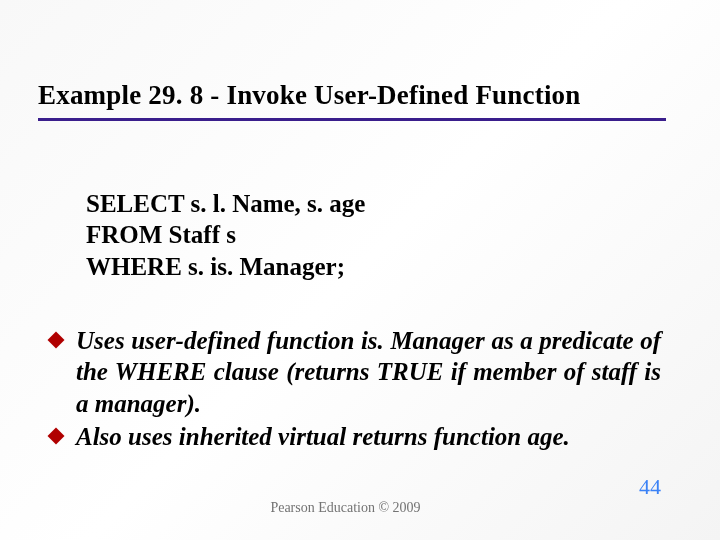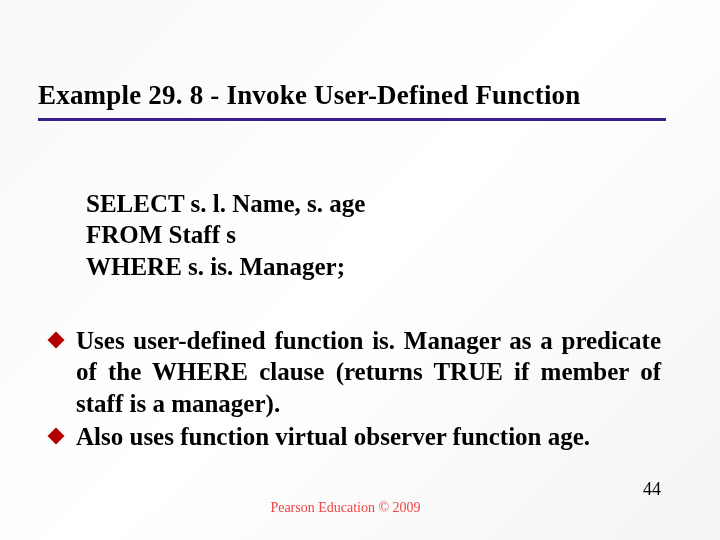--- a/index.html
+++ b/index.html
@@ -57,44 +57,45 @@
     font-size: 25px;
     font-weight: bold;
     line-height: 1.25;
   }
   .bullet-item {
     position: relative;
     padding-left: 28px;
     margin: 0 1px 2px 0;
     text-align: justify;
     text-justify: inter-word;
+    font-style: italic;
   }
   .bullet-item .diamond {
     position: absolute;
     left: 2px;
     top: 9px;
     width: 12px;
     height: 12px;
     background: #b00000;
     transform: rotate(45deg);
   }
   .footer {
     position: absolute;
     bottom: 24px;
     width: 100%;
     text-align: center;
     font-size: 14px;
-    color: #ef4444;
+    color: #737373;
   }
   .pagenum {
     position: absolute;
     right: 30px;
     bottom: 40px;
-    font-size: 18px;
-    color: #000000;
+    font-size: 22px;
+    color: #3b82f6;
   }
 </style>
 </head>
 <body>
 
 <div class="slide">
 
   <div class="title">Example 29. 8 - Invoke User-Defined Function</div>
   <div class="title-underline"></div>
 
@@ -103,20 +104,20 @@
 <span>FROM Staff s</span>
 <span>WHERE s. is. Manager;</span></div>
 
   <div class="bullets">
     <div class="bullet-item">
       <span class="diamond"></span>
       <span>Uses user-defined function is. Manager as a predicate of the WHERE clause (returns TRUE if member of staff is a manager).</span>
     </div>
     <div class="bullet-item">
       <span class="diamond"></span>
-      <span>Also uses function virtual observer function age.</span>
+      <span>Also uses inherited virtual returns function age.</span>
     </div>
   </div>
 
   <div class="footer">Pearson Education © 2009</div>
   <div class="pagenum">44</div>
 
 </div>
 
 </body></html>

